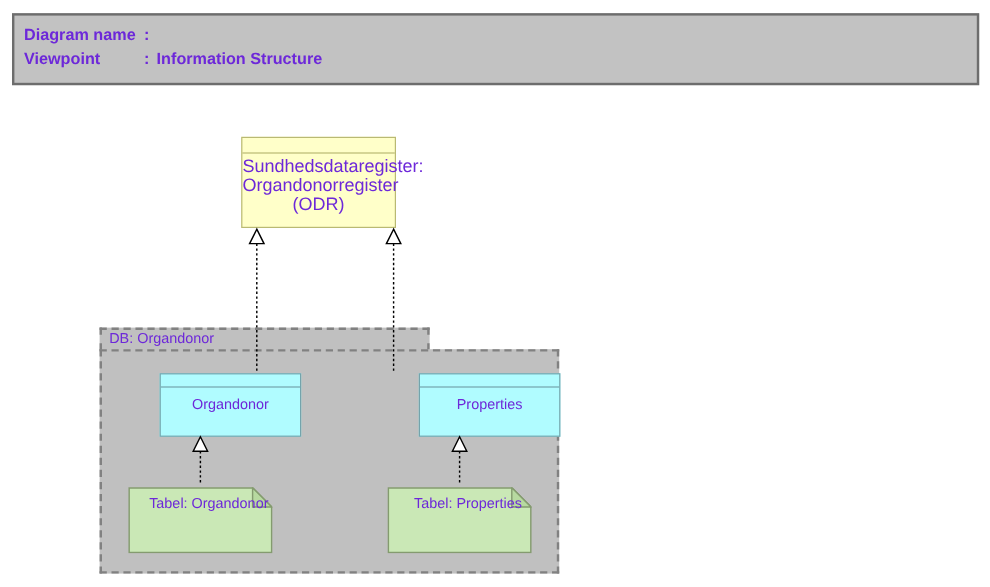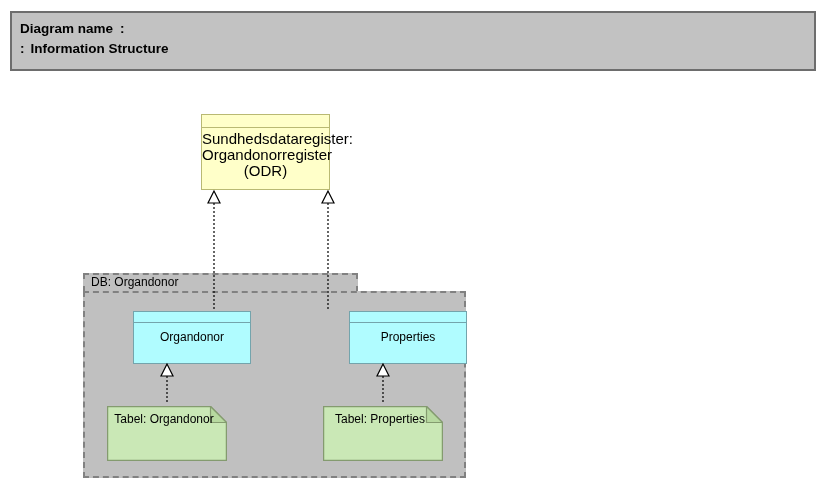--- a/index.html
+++ b/index.html
@@ -1,18 +1,18 @@
 <!DOCTYPE html>
 <html><head>
 <meta charset="utf-8">
 <style>
   html,body { margin:0; padding:0; background:#ffffff; }
   .canvas {
     position:relative; width:825px; height:489px; background:#ffffff;
-    font-family:"Liberation Sans", sans-serif; overflow:hidden; color:#000000;
+    font-family:"Liberation Sans", sans-serif; overflow:hidden; color:#6d28d9;
   }
 
   
   .title-box {
     position:absolute; left:10px; top:11px; width:806px; height:60px;
     background:#c2c2c2; border:2px solid #6d6d6d; box-sizing:border-box;
     padding:6px 8px 0 8px;
   }
   .title-row { display:flex; font-weight:bold; font-size:13.5px; line-height:20px; white-space:nowrap; }
   .title-label { width:100px; flex:none; }
@@ -49,37 +49,38 @@
   .obj-left  { left:22px; top:18px; }
   .obj-right { left:238px; top:18px; }
 
   
   .note { position:absolute; width:120px; height:55px; }
   .note-left  { left:22px; top:113px; }
   .note-right { left:238px; top:113px;border-radius:18px; }
   .note svg { position:absolute; left:0; top:0; }
   .note .label {
     position:absolute; left:0; top:6px; width:114px; text-align:center;
-    font-size:12px; line-height:14px;
+    font-size:12px; line-height:14px;padding-left:10px;
   }
 
   
   .overlay { position:absolute; left:0; top:0; z-index:10; pointer-events:none; }
 </style>
 </head>
 <body>
 
 <div class="canvas">
 
   <div class="title-box">
     <div class="title-row">
       <span class="title-label">Diagram name</span>
       <span class="title-colon">:</span>
     </div>
     <div class="title-row">
+      <span class="title-label">Viewpoint</span>
       <span class="title-colon">:</span>
       <span>Information Structure</span>
     </div>
   </div>
 
   <div class="node-service">
     <div class="strip"></div>
     <div class="label">Sundhedsdataregister:
 Organdonorregister
 (ODR)</div>

